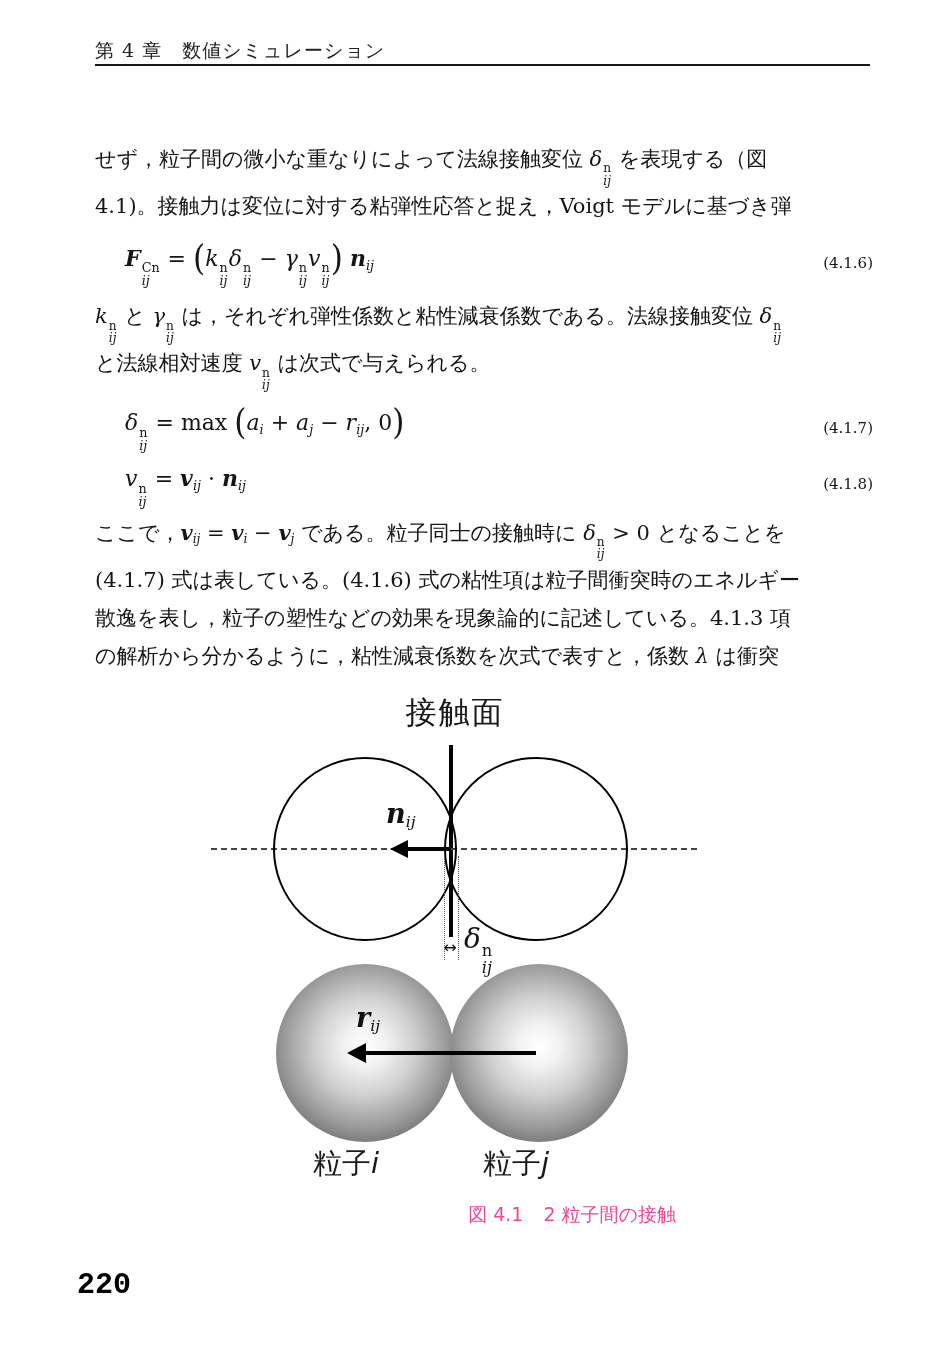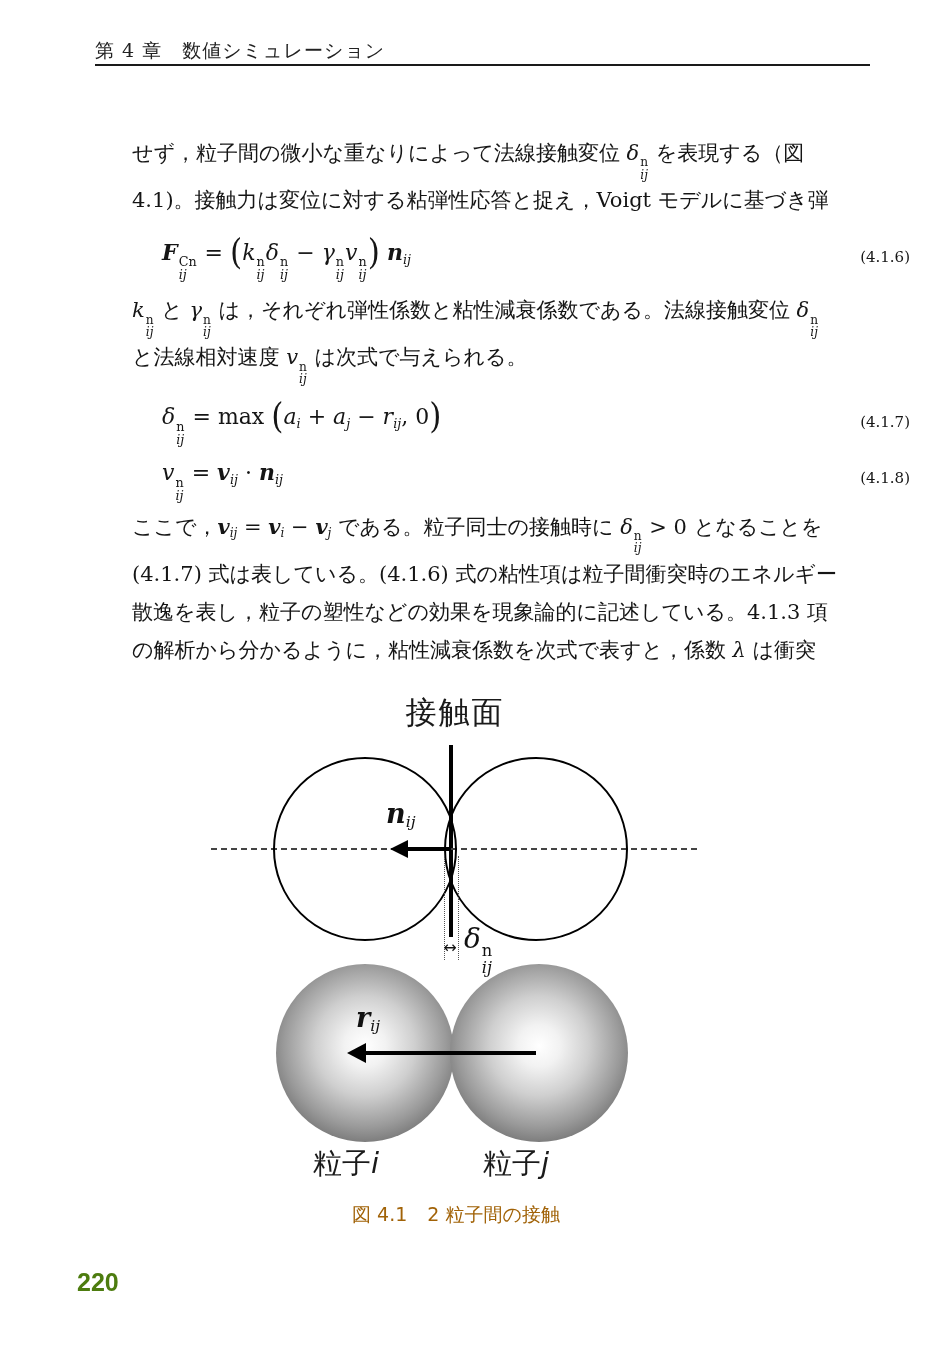--- a/index.html
+++ b/index.html
@@ -18,22 +18,22 @@
     position:absolute;left:95px;top:38px;width:775px;
     font-size:19px;letter-spacing:1px;color:#222;
     font-family:"DejaVu Serif","Liberation Serif",serif;
   }
   .head-rule{
     position:absolute;left:95px;top:64px;width:775px;height:0;
     border-top:2px solid #1a1a1a;
   }
   
   .body-text{
-    position:absolute;left:95px;top:134px;width:778px;
-    font-size:21px;line-height:38px;color:#151515;margin-left:37px;
+    position:absolute;left:95px;top:140px;width:778px;
+    font-size:21px;line-height:38px;color:#151515;
   }
   .tline{white-space:nowrap;}
   
   .eqrow{
     display:flex;justify-content:space-between;align-items:center;
     height:48px;
   }
   .eqrow .eq{padding-left:30px;font-size:22px;white-space:nowrap;}
   .eqrow .eqno{font-size:15px;color:#151515;}
   .mt14{margin-top:14px;} .mt12{margin-top:12px;} .mt10{margin-top:10px;}
@@ -78,27 +78,27 @@
   }
   .sphere-i{left:268px;top:276px;}
   .sphere-j{left:442px;top:276px;}
   .r-shaft{left:356px;top:363px;width:172px;height:4px;}
   .r-head{position:absolute;left:339px;top:355px;width:0;height:0;
     border-top:10px solid transparent;border-bottom:10px solid transparent;border-right:19px solid #000;}
   .r-label{position:absolute;left:348px;top:314px;font-size:27px;}
   .particle-label{position:absolute;top:456px;width:140px;font-size:29px;}
   .particle-label.pi{left:305px;}
   .particle-label.pj{left:475px;}
-  .fig-caption{position:absolute;left:238px;top:514px;width:420px;text-align:center;font-size:19px;color:#a16207;}
+  .fig-caption{position:absolute;left:248px;top:514px;width:420px;text-align:right;font-size:19px;color:#ec4899;}
   .fig-caption .cap-label{margin-right:20px;}
   
   .page-number{
     position:absolute;left:77px;top:1268px;
-    font-family:Liberation Sans, sans-serif;
-    font-weight:bold;font-size:25px;color:#4d7c0f;
+    font-family:Liberation Mono, monospace;
+    font-weight:bold;font-size:30px;color:#000000;
   }
 </style>
 </head>
 <body>
 
 <div class="page">
 
   <div class="running-head">第 4 章　数値シミュレーション</div>
   <div class="head-rule"></div>
 

